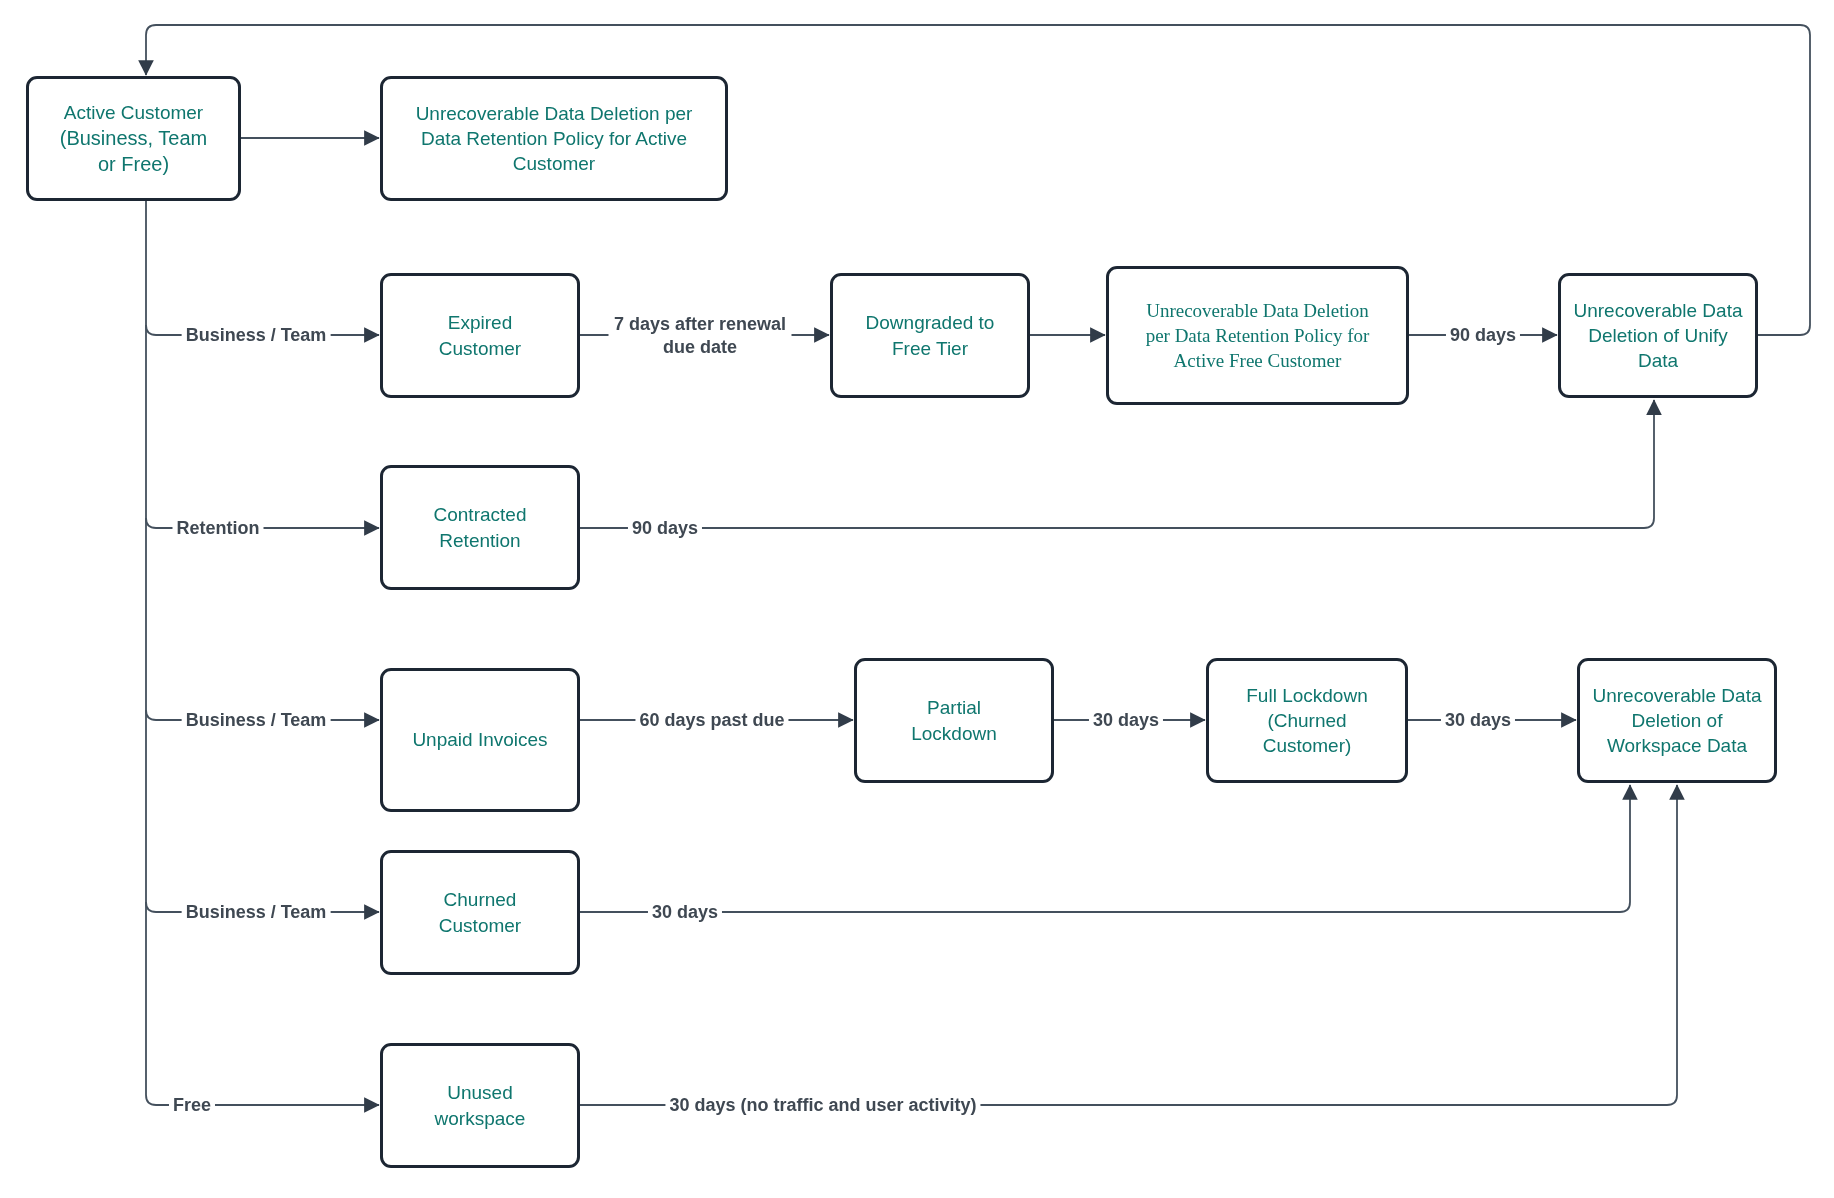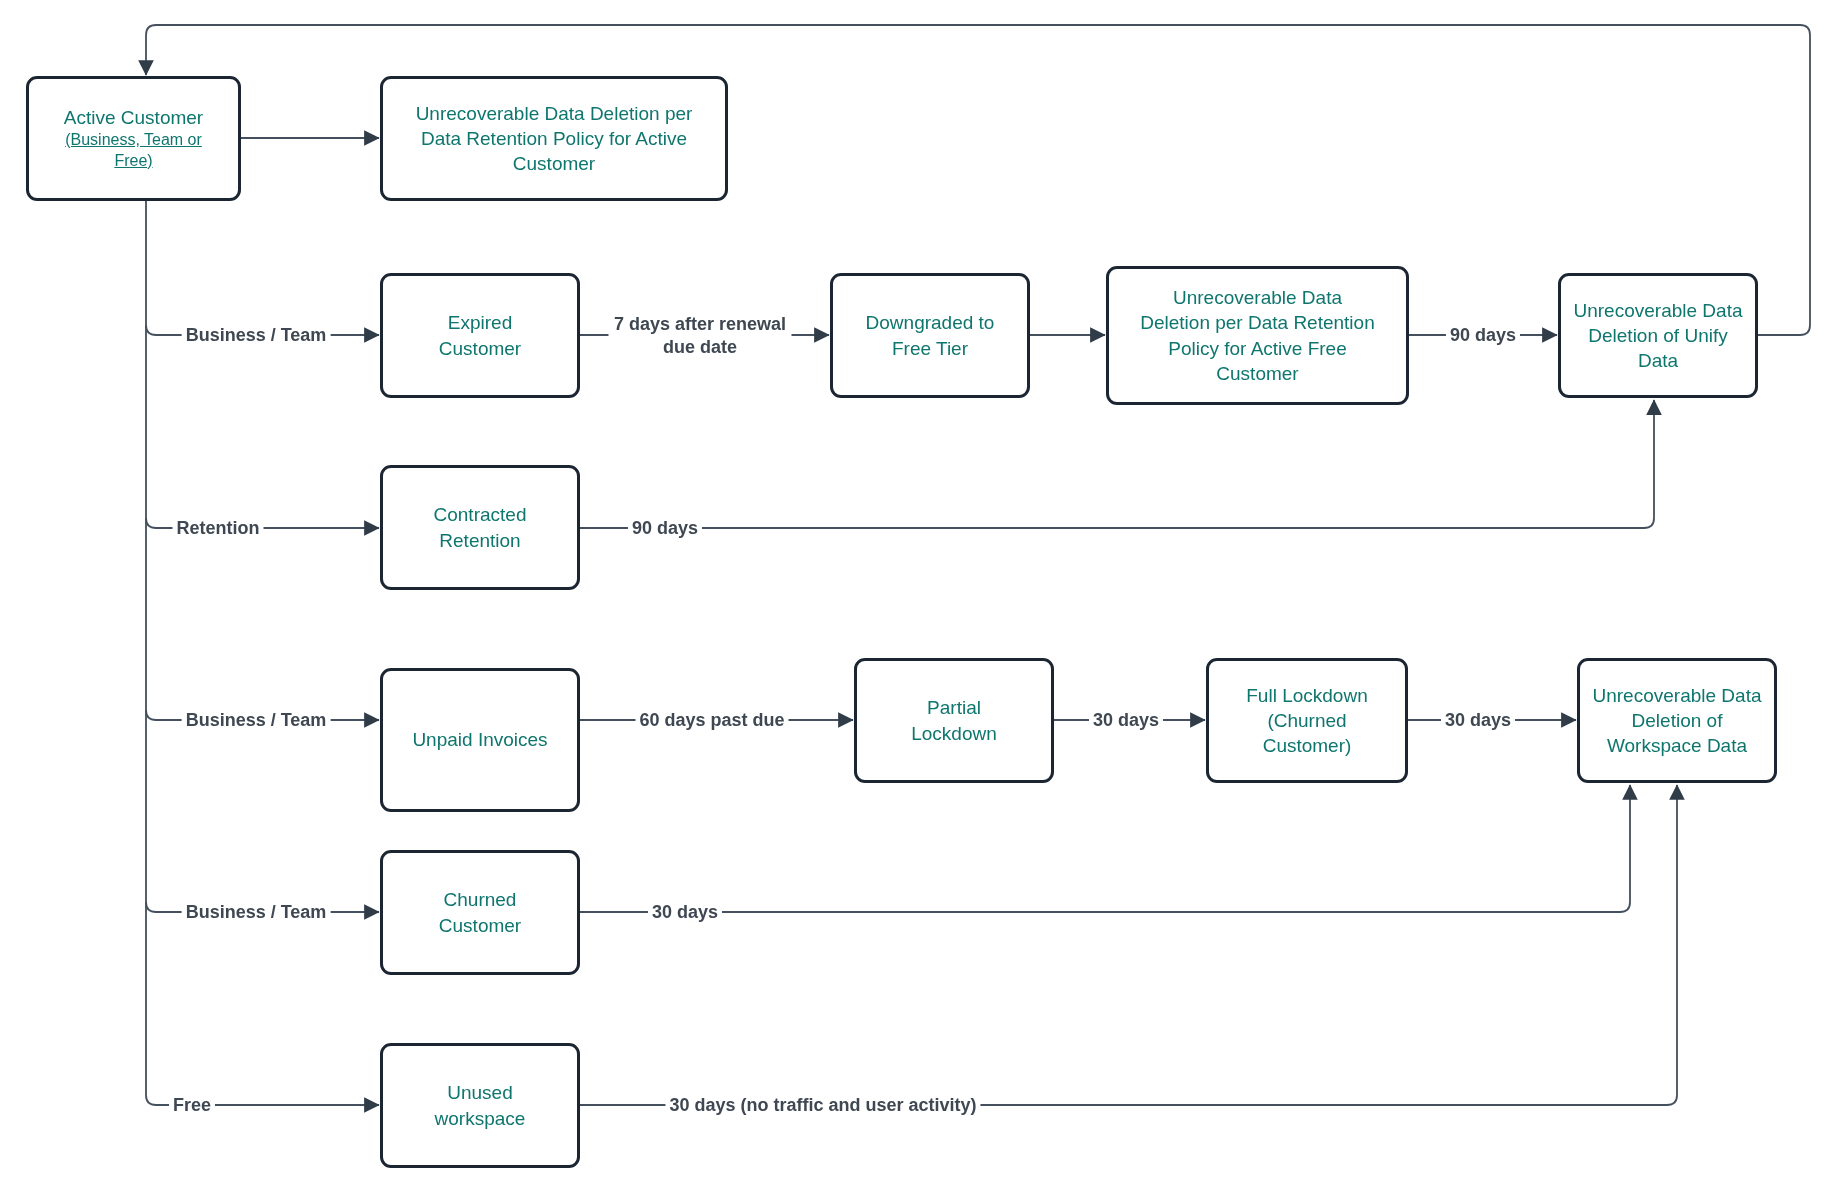--- a/index.html
+++ b/index.html
@@ -34,27 +34,26 @@
     align-items: center;
     justify-content: center;
     text-align: center;
     font-size: 19px;
     line-height: 1.32;
     color: #0f766e;
     padding: 0 12px;
   }
   .node.narrow  { padding: 0 40px; }
   .node.mid     { padding: 16px 24px; }
-  .node.wide4   { padding: 0 30px; }
+  .node.wide4   { padding: 0 30px; font-family: Liberation Serif, serif; }
   .node .sub {
     display: block;
-    font-size: 16px;
+    font-size: 20px;
     line-height: 1.3;
     padding: 0 14px;
-    text-decoration: underline;
   }
   .elabel {
     position: absolute;
     z-index: 3;
     transform: translate(-50%, -50%);
     background: #ffffff;
     color: #3f4852;
     font-size: 18px;
     font-weight: bold;
     white-space: nowrap;

